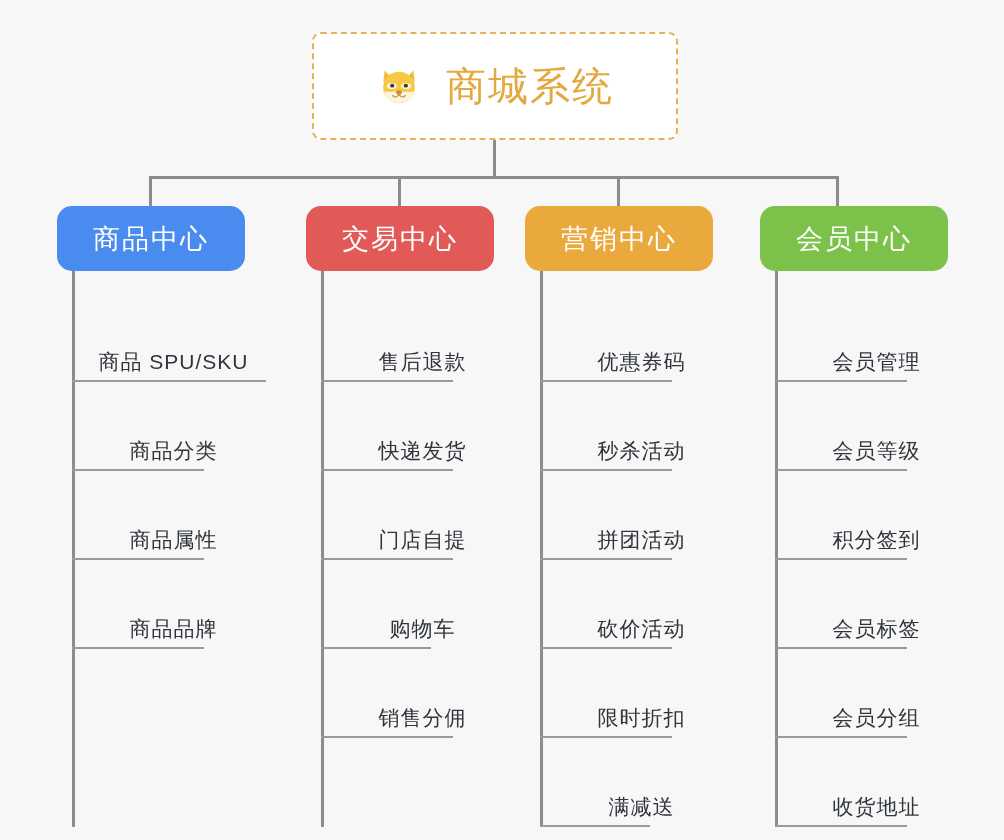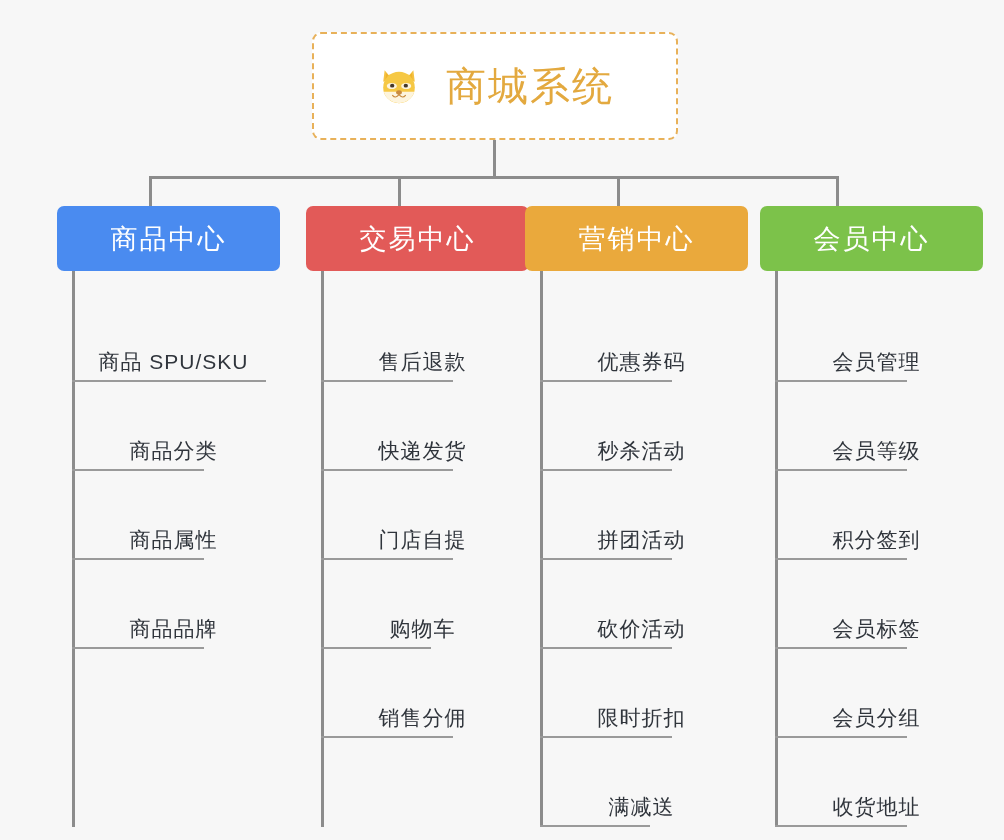--- a/index.html
+++ b/index.html
@@ -81,24 +81,24 @@
     position: absolute;
     top: 206px;
     width: 188px;
   }
   .branch.b0 { left: 57px; }
   .branch.b1 { left: 306px; }
   .branch.b2 { left: 525px; }
   .branch.b3 { left: 760px; }
 
   .branch-header {
-    width: 223px;
+    width: 188px;
     height: 65px;
     box-sizing: border-box;
-    border-radius: 7px;
+    border-radius: 15px;
     display: flex;
     align-items: center;
     justify-content: center;
     color: #ffffff;
     font-size: 27px;
     letter-spacing: 2px;
   }
 
   
   .branch-stem {

